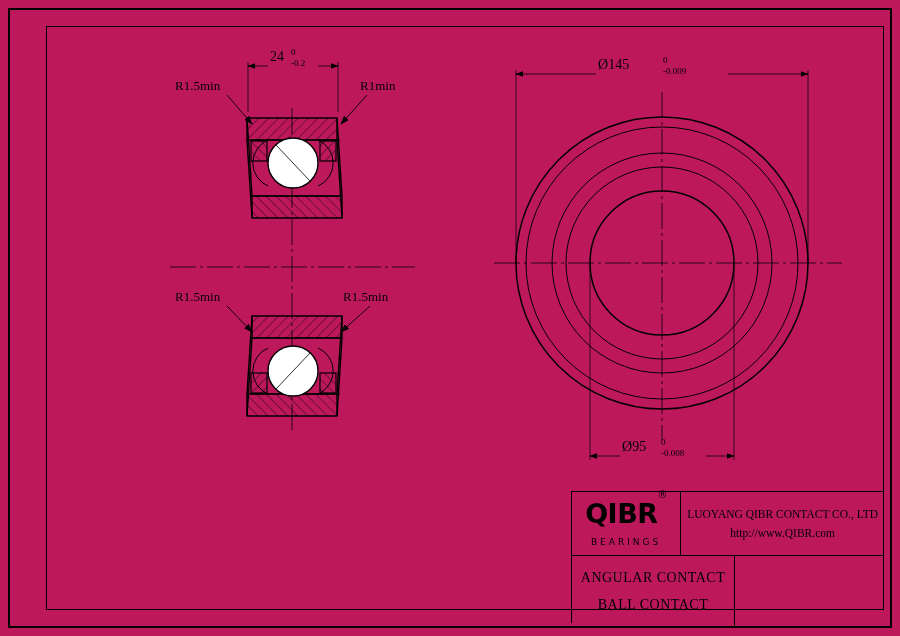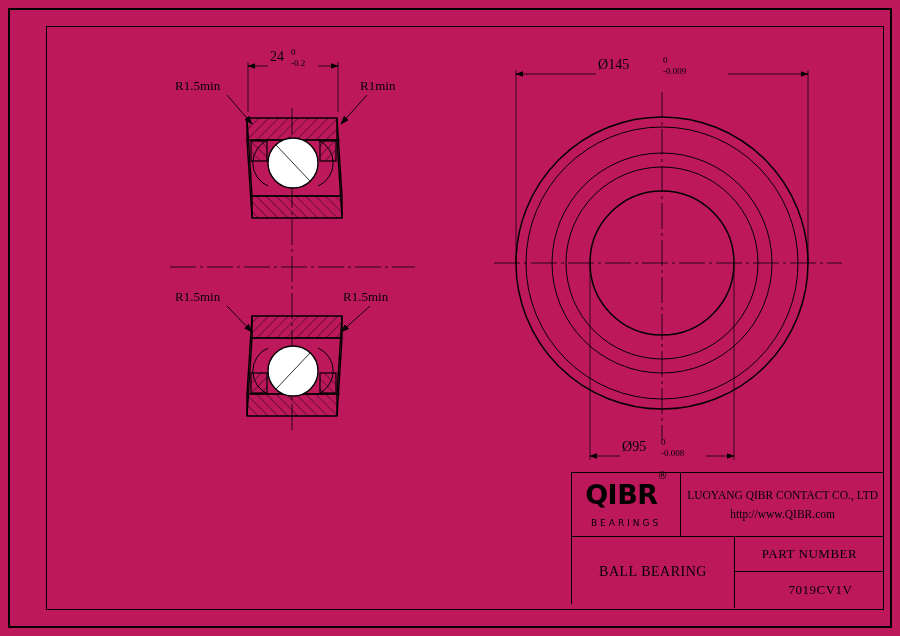--- a/index.html
+++ b/index.html
@@ -53,21 +53,21 @@
   }
   .leadertext {
     font-family: "Liberation Serif", serif;
     font-size: 13px;
     fill: #000;
   }
   
   .titleblock {
     position: absolute;
     left: 571px;
-    top: 472px;
+    top: 491px;
     width: 313px;
     height: 132px;
     border-left: 1.5px solid #000;
     border-top: 1.5px solid #000;
     box-sizing: border-box;
   }
   .tb-row1 {
     position: absolute;
     left: 0; top: 0;
     width: 100%;
@@ -334,22 +334,19 @@
         <div class="logo-sub">BEARINGS</div>
       </div>
       <div class="company-cell">
         <div class="company-name">LUOYANG QIBR CONTACT CO., LTD</div>
         <div class="company-url">http://www.QIBR.com</div>
       </div>
     </div>
 
     <div class="tb-row2">
       <div class="product-cell">
-        <div class="product-line">BALL BEARING</div>
-      </div>
-      <div class="partno-cell">
-        <div class="partno-label">PART  NUMBER</div>
-        <div class="partno-value">7019CV1V</div>
+        <div class="product-line">ANGULAR CONTACT</div>
+        <div class="product-line">BALL CONTACT</div>
       </div>
     </div>
 
   </div>
 </div>
 
 </body></html>

